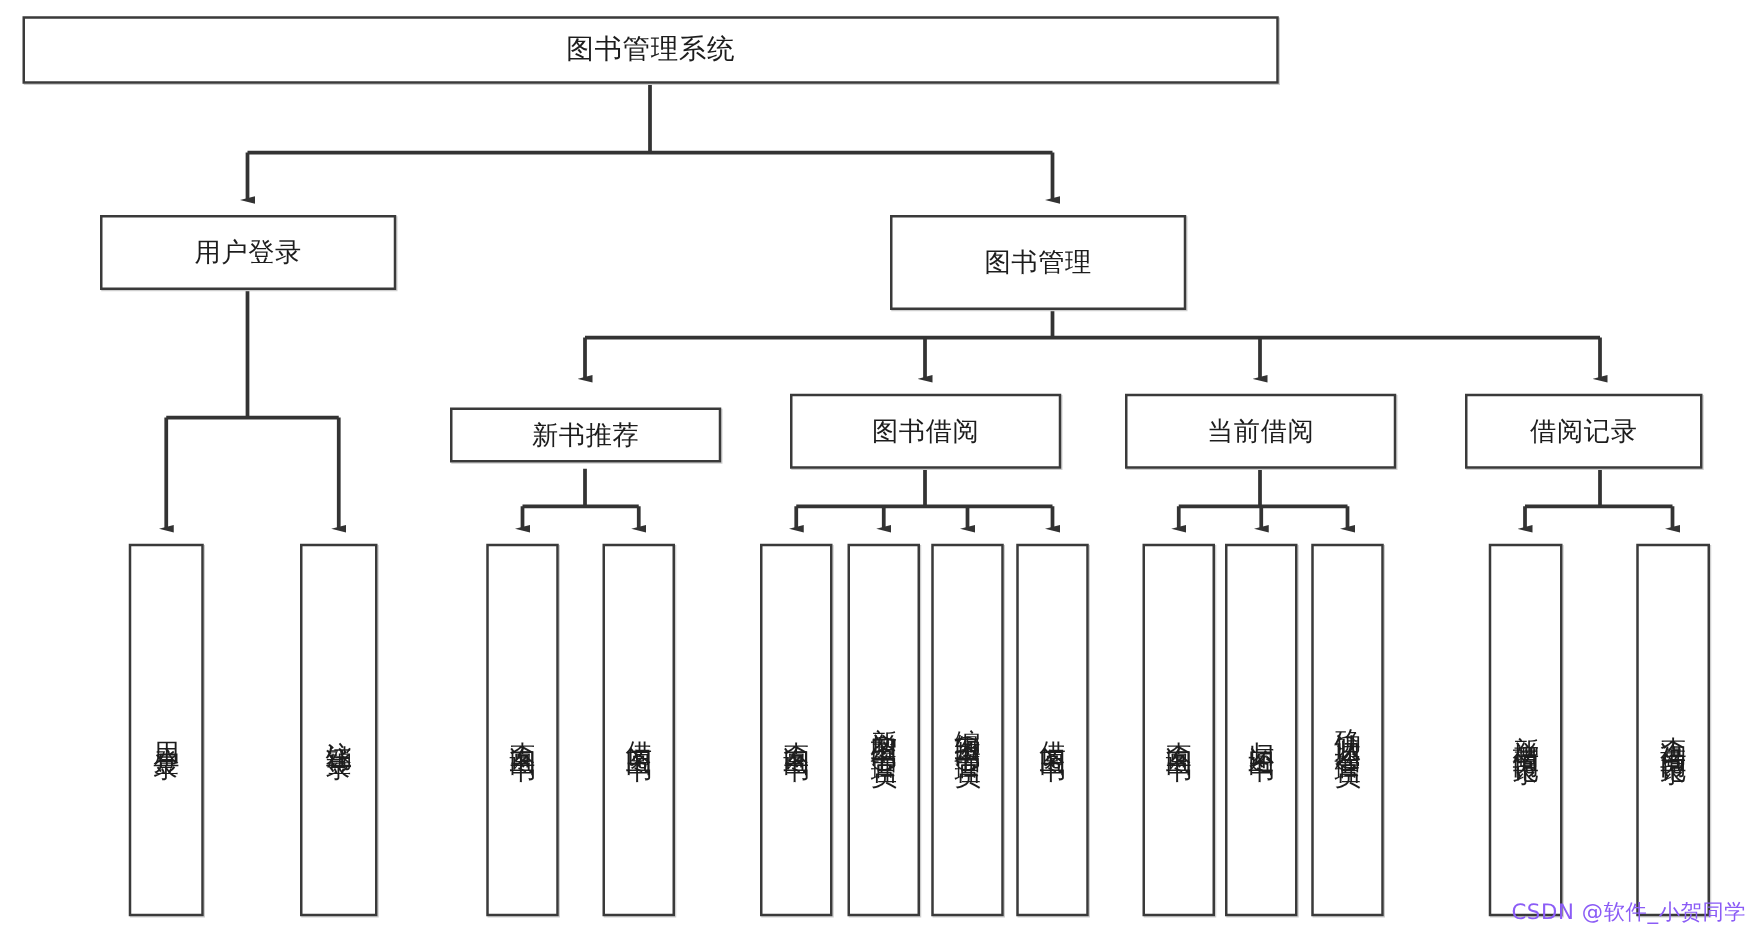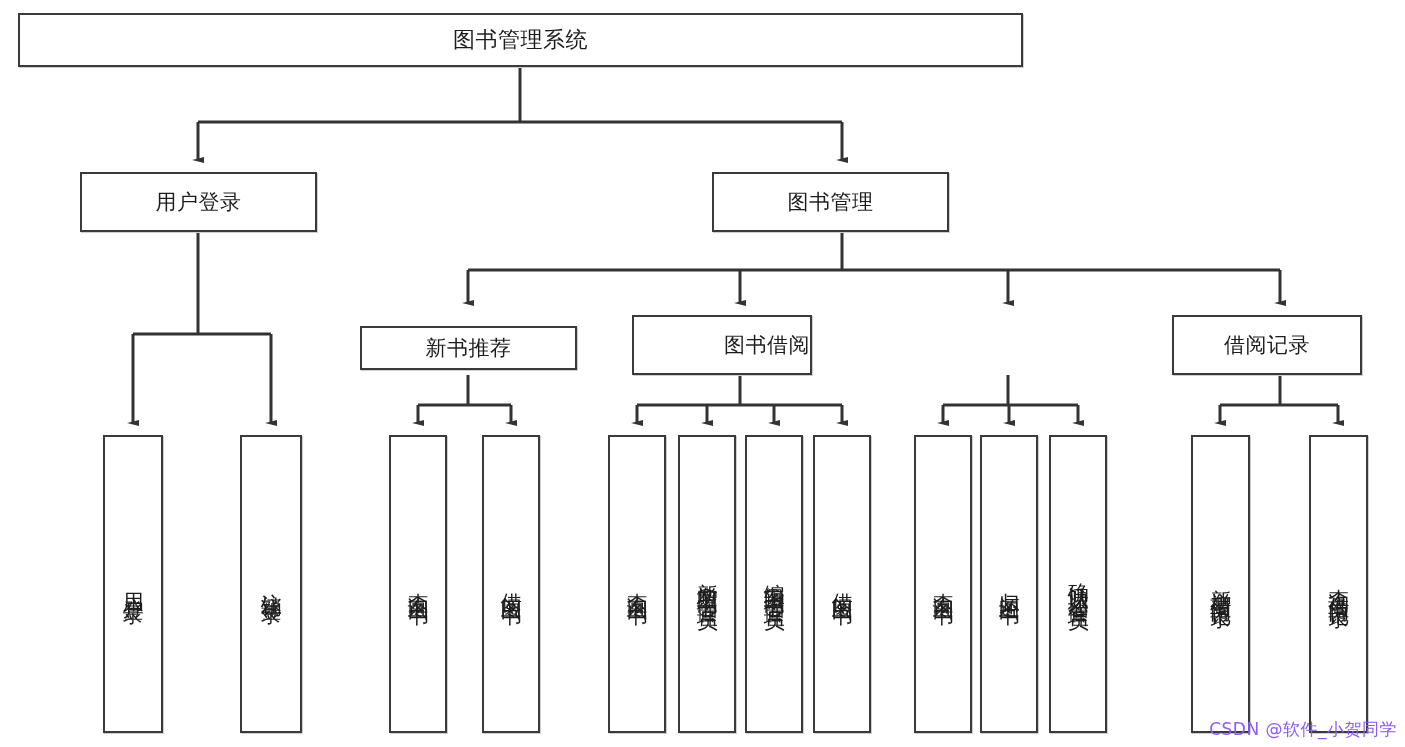--- a/index.html
+++ b/index.html
@@ -125,29 +125,32 @@
     </g>
   </svg>
 
   <div class="node root horiz" style="left:18px; top:13px; width:1005px; height:54px;">
     <span class="lbl">图书管理系统</span>
   </div>
 
   <div class="node horiz" style="left:80px; top:172px; width:237px; height:60px;">
     <span class="lbl">用户登录</span>
   </div>
-  <div class="node horiz" style="left:712px; top:172px; width:237px; height:60px;">
+  <div class="node horiz" style="left:712px; top:172px; width:237px; height:76px;">
     <span class="lbl">图书管理</span>
   </div>
 
   <div class="node horiz" style="left:360px; top:326px; width:217px; height:44px;">
     <span class="lbl">新书推荐</span>
   </div>
-  <div class="node horiz" style="left:632px; top:315px; width:180px; height:60px;justify-content:flex-end;">
+  <div class="node horiz" style="left:632px; top:315px; width:217px; height:60px;">
     <span class="lbl">图书借阅</span>
+  </div>
+  <div class="node horiz" style="left:900px; top:315px; width:217px; height:60px;">
+    <span class="lbl">当前借阅</span>
   </div>
   <div class="node horiz" style="left:1172px; top:315px; width:190px; height:60px;">
     <span class="lbl">借阅记录</span>
   </div>
 
   <div class="node vert" style="left:103px; top:435px; width:60px; height:298px;">
     <span class="lbl">用户登录</span>
   </div>
   <div class="node vert" style="left:240px; top:435px; width:62px; height:298px;">
     <span class="lbl">注销登录</span>

